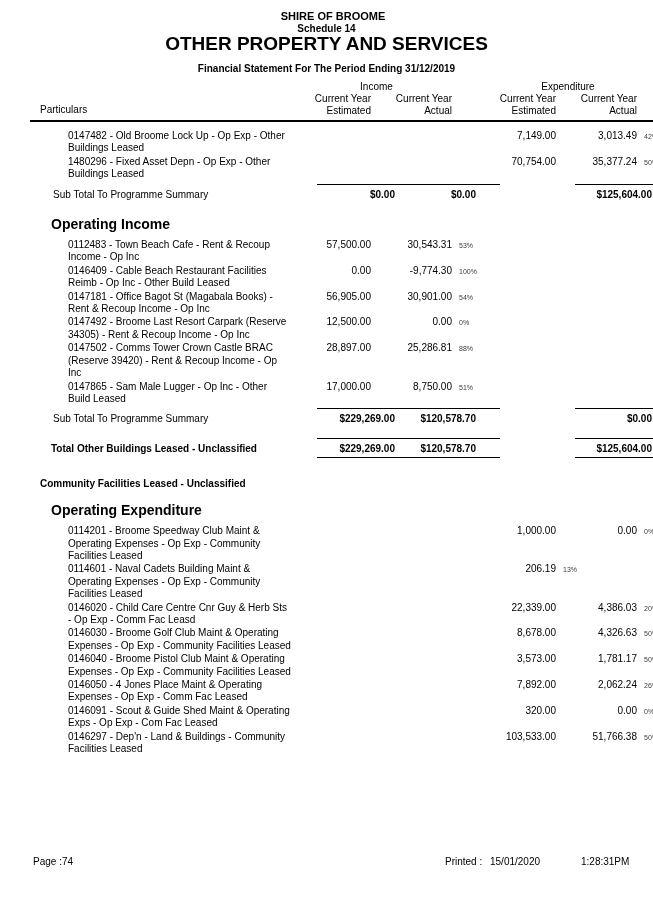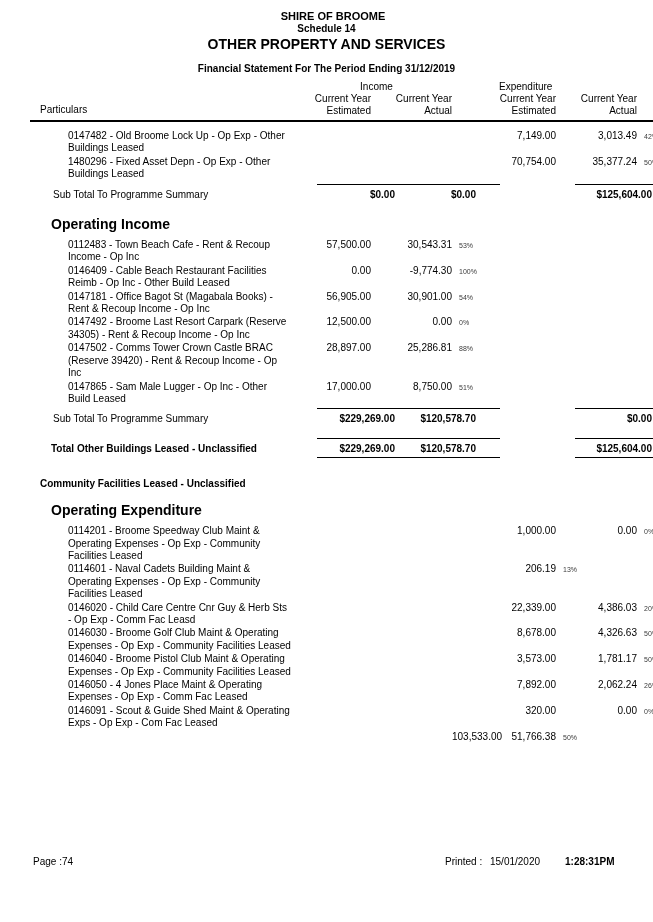--- a/index.html
+++ b/index.html
@@ -4,30 +4,30 @@
 <style>
   html,body{margin:0;padding:0;background:#ffffff;}
   body{
     width:653px;height:922px;position:relative;overflow:hidden;
     font-family:"Liberation Sans","DejaVu Sans",sans-serif;
     color:#000;-webkit-font-smoothing:antialiased;
   }
   .doc-header{text-align:center;padding-top:10px;}
   .h-org{font-size:11px;font-weight:bold;line-height:13px;padding-left:13px;}
   .h-sched{font-size:10px;font-weight:bold;line-height:12px;}
-  .h-title{font-size:14px;font-weight:bold;line-height:16px;margin-top:1px;}
+  .h-title{font-size:19px;font-weight:bold;line-height:16px;margin-top:1px;}
   .h-sub{font-size:10px;font-weight:bold;line-height:12px;margin-top:11px;}
 
   .tablewrap{width:624px;margin-left:40px;margin-top:6px;}
   .cols{display:grid;grid-template-columns:261px 70px 81px 27px 77px 81px 27px;}
 
   
   .colhead{font-size:10px;line-height:12px;}
   .grp-income{grid-column:2/4;text-align:center;}
-  .grp-exp{grid-column:5/7;padding-left:20px;}
+  .grp-exp{grid-column:5/7;text-align:center;padding-left:20px;}
   .ch-particulars{grid-column:1;align-self:end;padding-bottom:1px;}
   .ch{align-self:end;text-align:right;}
   .thickrule{height:2px;background:#000;width:626px;margin-left:-10px;margin-top:3px;}
 
   
   .tbody{margin-top:8px;font-size:10px;}
   .trow{margin:0 0 1px 0;}
   .desc{grid-column:1;padding-left:28px;padding-right:10px;line-height:12.4px;}
   .num{text-align:right;line-height:12.4px;white-space:nowrap;}
   .pct{font-size:7px;color:#3a3a3a;padding-left:7px;padding-top:2px;line-height:10px;}
@@ -43,21 +43,21 @@
   .pair2{grid-column:5/7;display:grid;grid-template-columns:77px 81px;
          border-top:1.5px solid #000;padding:4px 0 2px 0;}
   .strow .num{font-weight:bold;}
   .totrow{margin-top:10px;margin-bottom:14px;}
   .totrow .pair1,.totrow .pair2{border-bottom:1.5px solid #000;}
 
   .footer{position:absolute;top:856px;left:0;width:653px;font-size:10px;}
   .f-page{position:absolute;left:33px;}
   .f-printedlbl{position:absolute;left:445px;}
   .f-date{position:absolute;left:490px;}
-  .f-time{position:absolute;left:565px;font-weight:bold;}
+  .f-time{position:absolute;left:581px;}
 </style>
 </head>
 <body>
 
 <div class="doc-header">
   <div class="h-org">SHIRE OF BROOME</div>
   <div class="h-sched">Schedule 14</div>
   <div class="h-title">OTHER PROPERTY AND SERVICES</div>
   <div class="h-sub">Financial Statement For The Period Ending 31/12/2019</div>
 </div>
@@ -285,20 +285,21 @@
     <div class="desc">0146091 - Scout &amp; Guide Shed Maint  &amp; Operating Exps - Op Exp - Com Fac Leased</div>
     <div class="num"></div>
     <div class="num"></div>
     <div class="pct"></div>
     <div class="num">320.00</div>
     <div class="num">0.00</div>
     <div class="pct">0%</div>
   </div>
 
   <div class="cols trow">
+    <div class="desc">0146297 - Dep'n - Land &amp; Buildings - Community Facilities Leased</div>
     <div class="num"></div>
     <div class="num"></div>
     <div class="pct"></div>
     <div class="num">103,533.00</div>
     <div class="num">51,766.38</div>
     <div class="pct">50%</div>
   </div>
 </div>
 </div>
 

